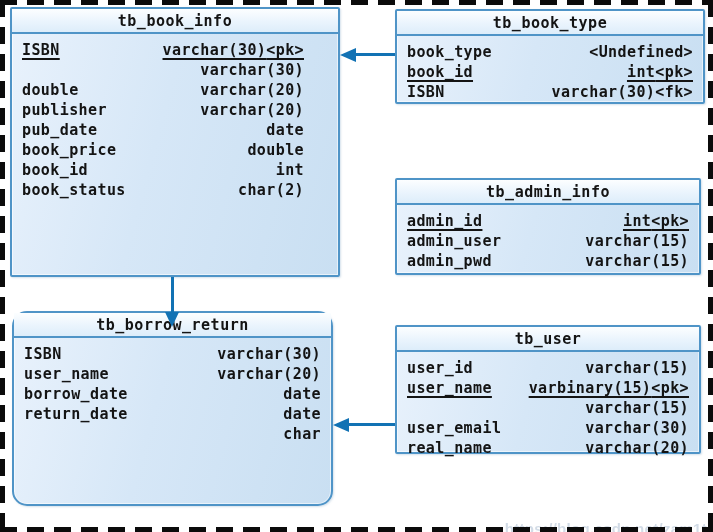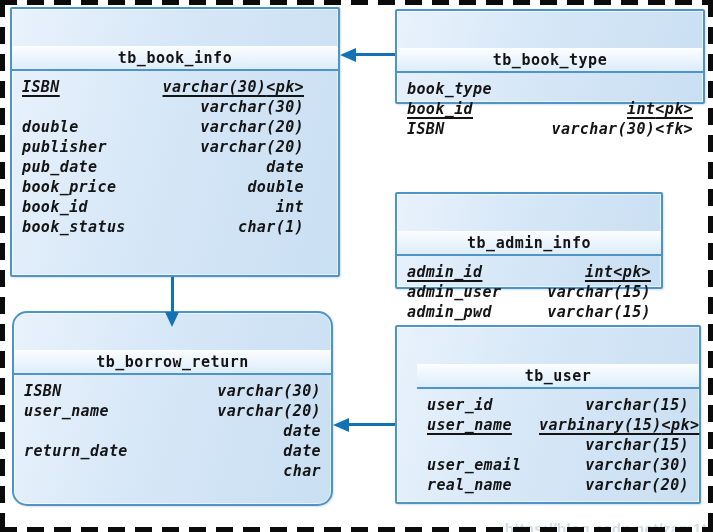--- a/index.html
+++ b/index.html
@@ -26,37 +26,36 @@
     position:absolute; z-index:2;
     border:2px solid #4f94c7; border-radius:2px;
     background:linear-gradient(105deg,#e9f2fc 0%,#d6e7f7 45%,#c9dff2 100%);
     box-shadow:0 0 0 1px rgba(255,255,255,.55) inset, 1px 1px 2px rgba(90,140,180,.25);
   }
   .tbl-header {
     height:25px; line-height:24px; text-align:center;
     font-weight:bold; font-size:15px; letter-spacing:.5px;
     background:linear-gradient(to bottom,#fcfeff 0%,#eaf4fd 55%,#ddedfa 100%);
     border-bottom:2px solid #4f94c7;
-    margin-top:37px;
   }
   .tbl-body { padding:6px 10px 0 10px; font-size:15px; font-weight:bold; letter-spacing:.4px; }
-  .frow { display:flex; line-height:20px; white-space:nowrap;font-style:italic; }
+  .frow { display:flex; line-height:20px; white-space:nowrap; }
   .c-name { flex:none; }
   .lt .c-name { width:127px; }     
   .rt .c-name { width:112px; }     
   .c-type { flex:1; text-align:right; }
   .c-key  { flex:none; text-align:center; }
   .t-bookinfo .c-key { padding-right:24px; }
   .pk-row span { text-decoration:underline; text-underline-offset:3px; text-decoration-thickness:1.5px; }
 
   .t-bookinfo  { left:10px;  top:7px;   width:330px; height:270px; }
   .t-booktype  { left:395px; top:9px;   width:310px; height:95px;  }
-  .t-admininfo { left:395px; top:192px; width:268px; height:97px;  }
+  .t-admininfo { left:395px; top:178px; width:306px; height:97px;  }
   .t-borrow    { left:12px;  top:311px; width:321px; height:195px;border-radius:15px; }
-  .t-user      { left:395px; top:325px; width:306px; height:179px;padding-left:20px; }
+  .t-user      { left:395px; top:325px; width:306px; height:129px; }
 
   
   .rel { position:absolute; z-index:3; }
   .rel-line { background:#1272b4; }
   .head-left  { width:0; height:0; border-top:7px solid transparent; border-bottom:7px solid transparent; border-right:16px solid #1272b4; }
   .head-down  { width:0; height:0; border-left:7px solid transparent; border-right:7px solid transparent; border-top:15px solid #1272b4; }
 
   #rel1-line { left:353px; top:53px;  width:42px; height:3px; }
   #rel1-head { left:340px; top:48px; }
   #rel2-line { left:171px; top:277px; width:3px;  height:37px; }
@@ -115,31 +114,32 @@
         <span class="c-type">double</span>
         <span class="c-key"></span>
       </div>
       <div class="frow">
         <span class="c-name">book_id</span>
         <span class="c-type">int</span>
         <span class="c-key"></span>
       </div>
       <div class="frow">
         <span class="c-name">book_status</span>
-        <span class="c-type">char(1)</span>
+        <span class="c-type">char(2)</span>
         <span class="c-key"></span>
       </div>
     </div>
   </div>
 
   <div class="tbl rt t-booktype">
     <div class="tbl-header">tb_book_type</div>
     <div class="tbl-body">
       <div class="frow">
         <span class="c-name">book_type</span>
+        <span class="c-type">&lt;Undefined&gt;</span>
         <span class="c-key"></span>
       </div>
       <div class="frow pk-row">
         <span class="c-name">book_id</span>
         <span class="c-type">int</span>
         <span class="c-key">&lt;pk&gt;</span>
       </div>
       <div class="frow">
         <span class="c-name">ISBN</span>
         <span class="c-type">varchar(30)</span>
@@ -176,20 +176,21 @@
         <span class="c-name">ISBN</span>
         <span class="c-type">varchar(30)</span>
         <span class="c-key"></span>
       </div>
       <div class="frow">
         <span class="c-name">user_name</span>
         <span class="c-type">varchar(20)</span>
         <span class="c-key"></span>
       </div>
       <div class="frow">
+        <span class="c-name">borrow_date</span>
         <span class="c-type">date</span>
         <span class="c-key"></span>
       </div>
       <div class="frow">
         <span class="c-name">return_date</span>
         <span class="c-type">date</span>
         <span class="c-key"></span>
       </div>
       <div class="frow">
         <span class="c-type">char</span>

